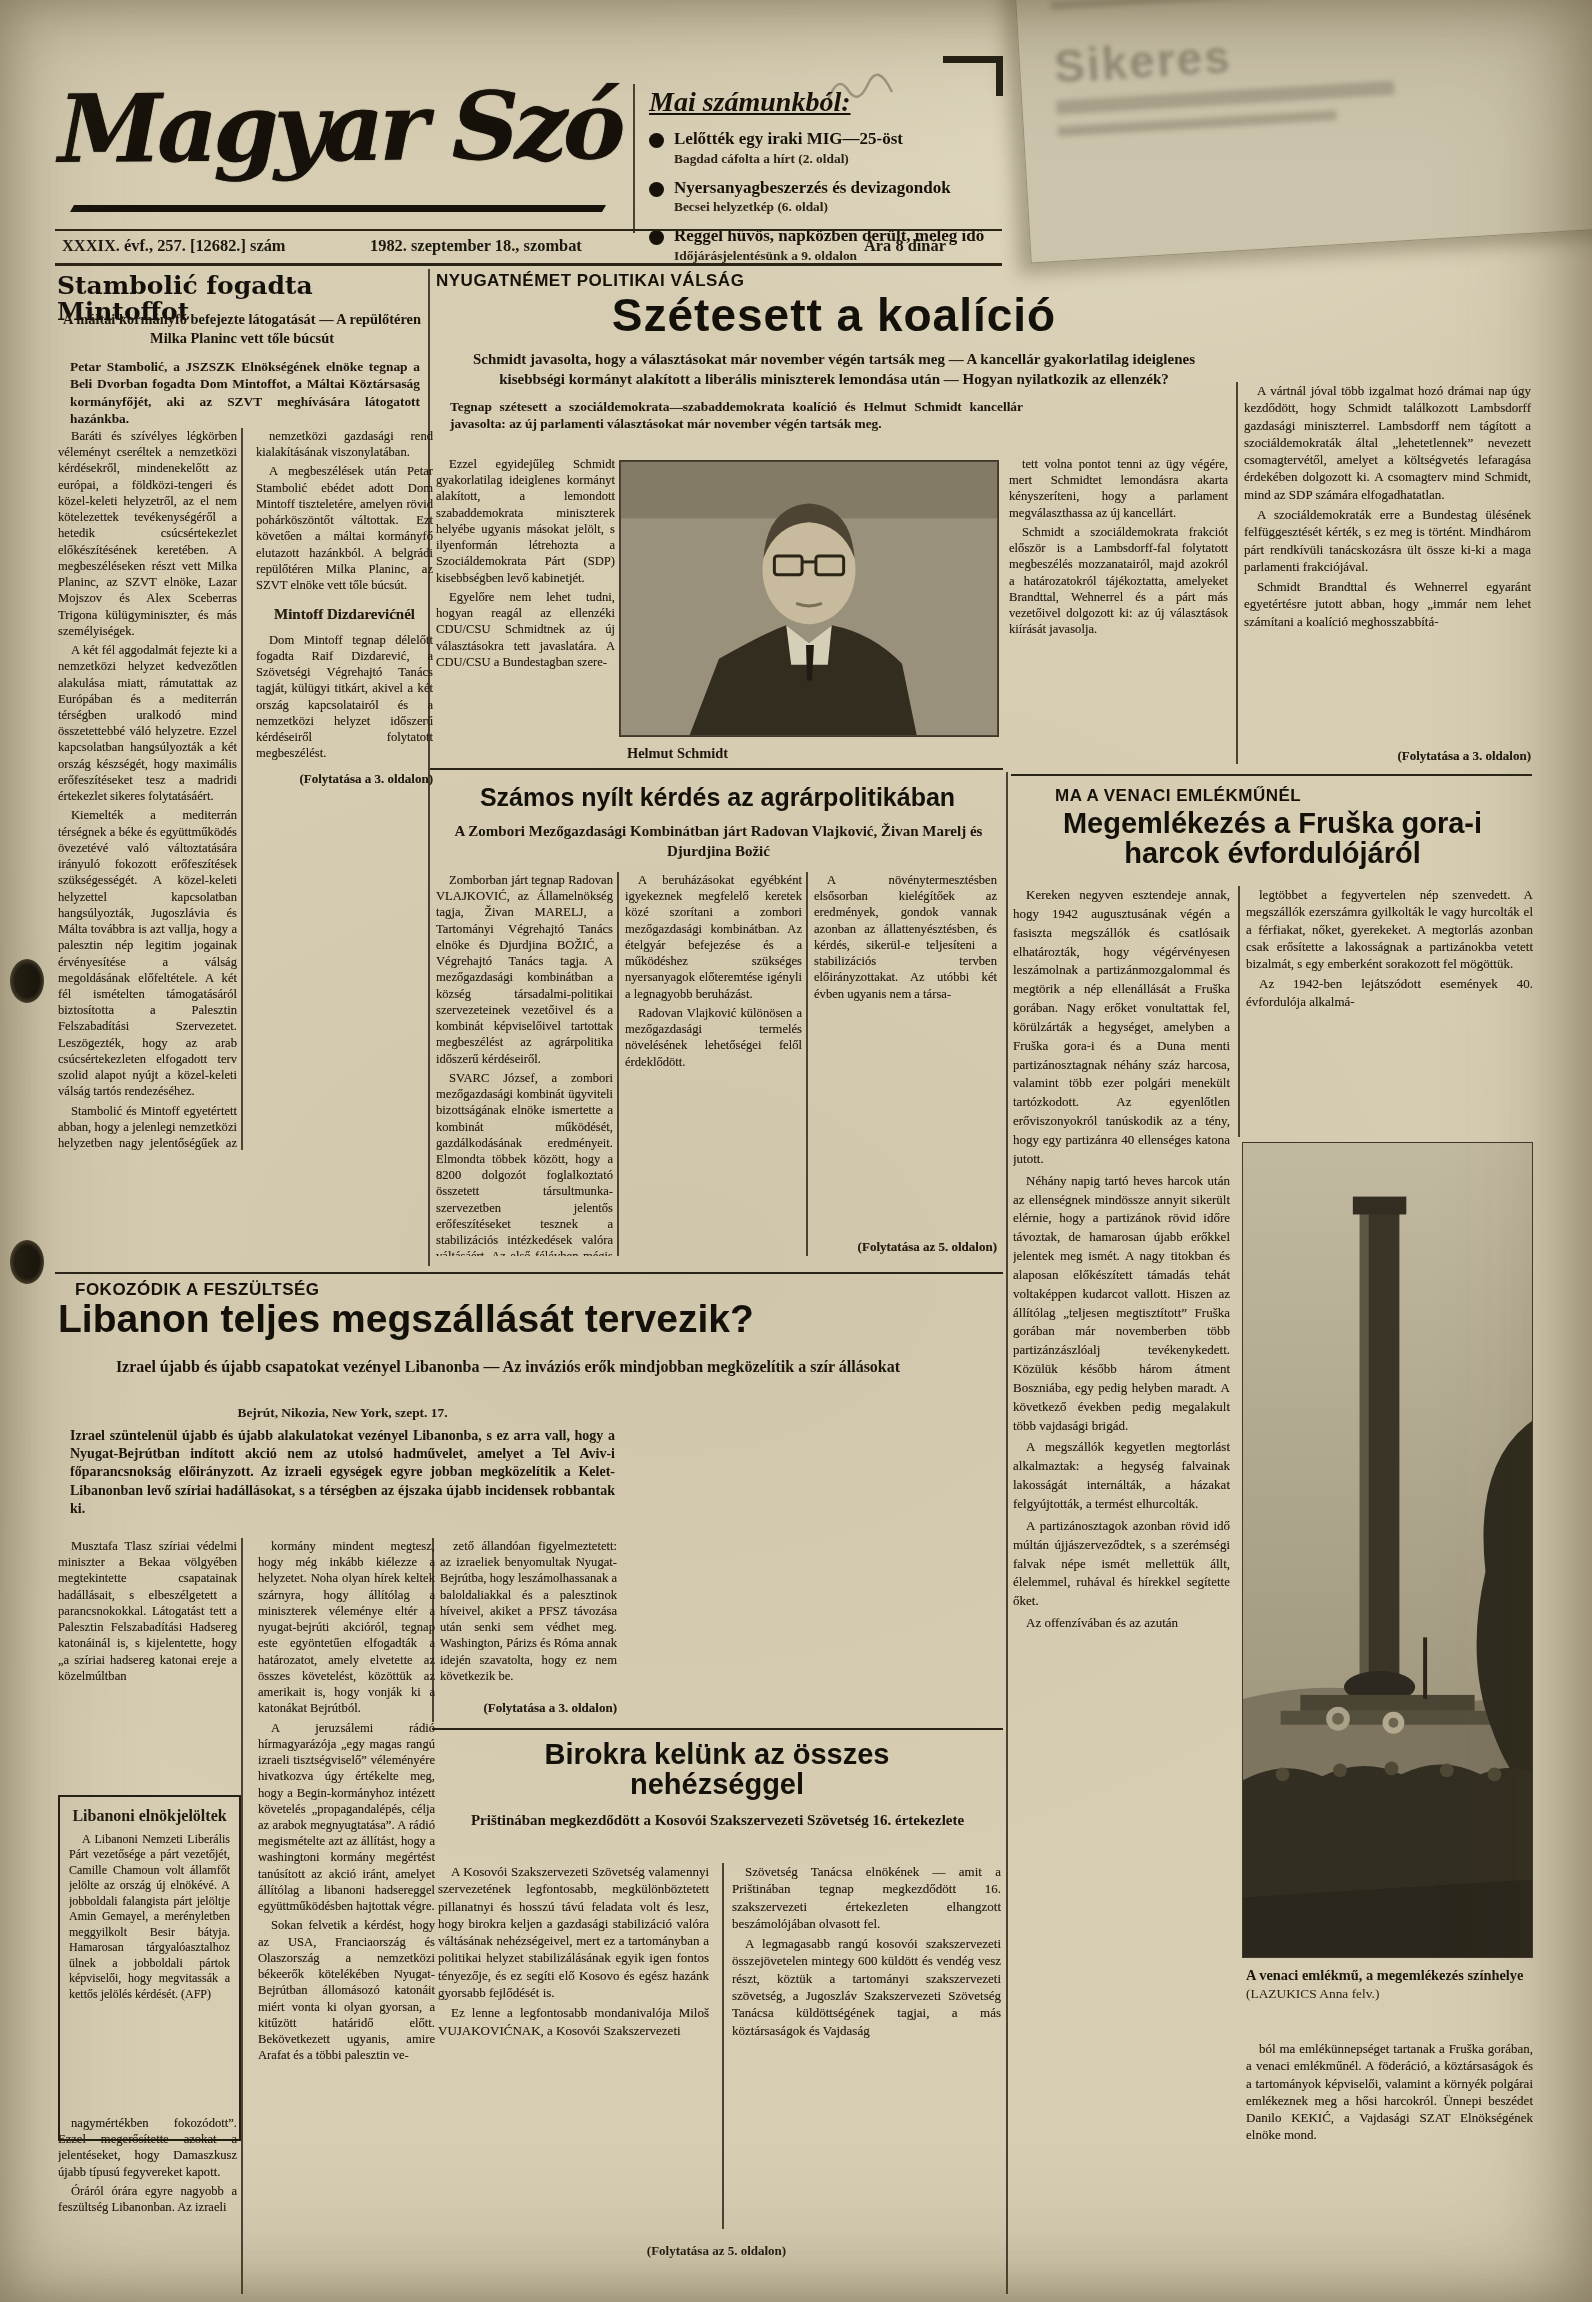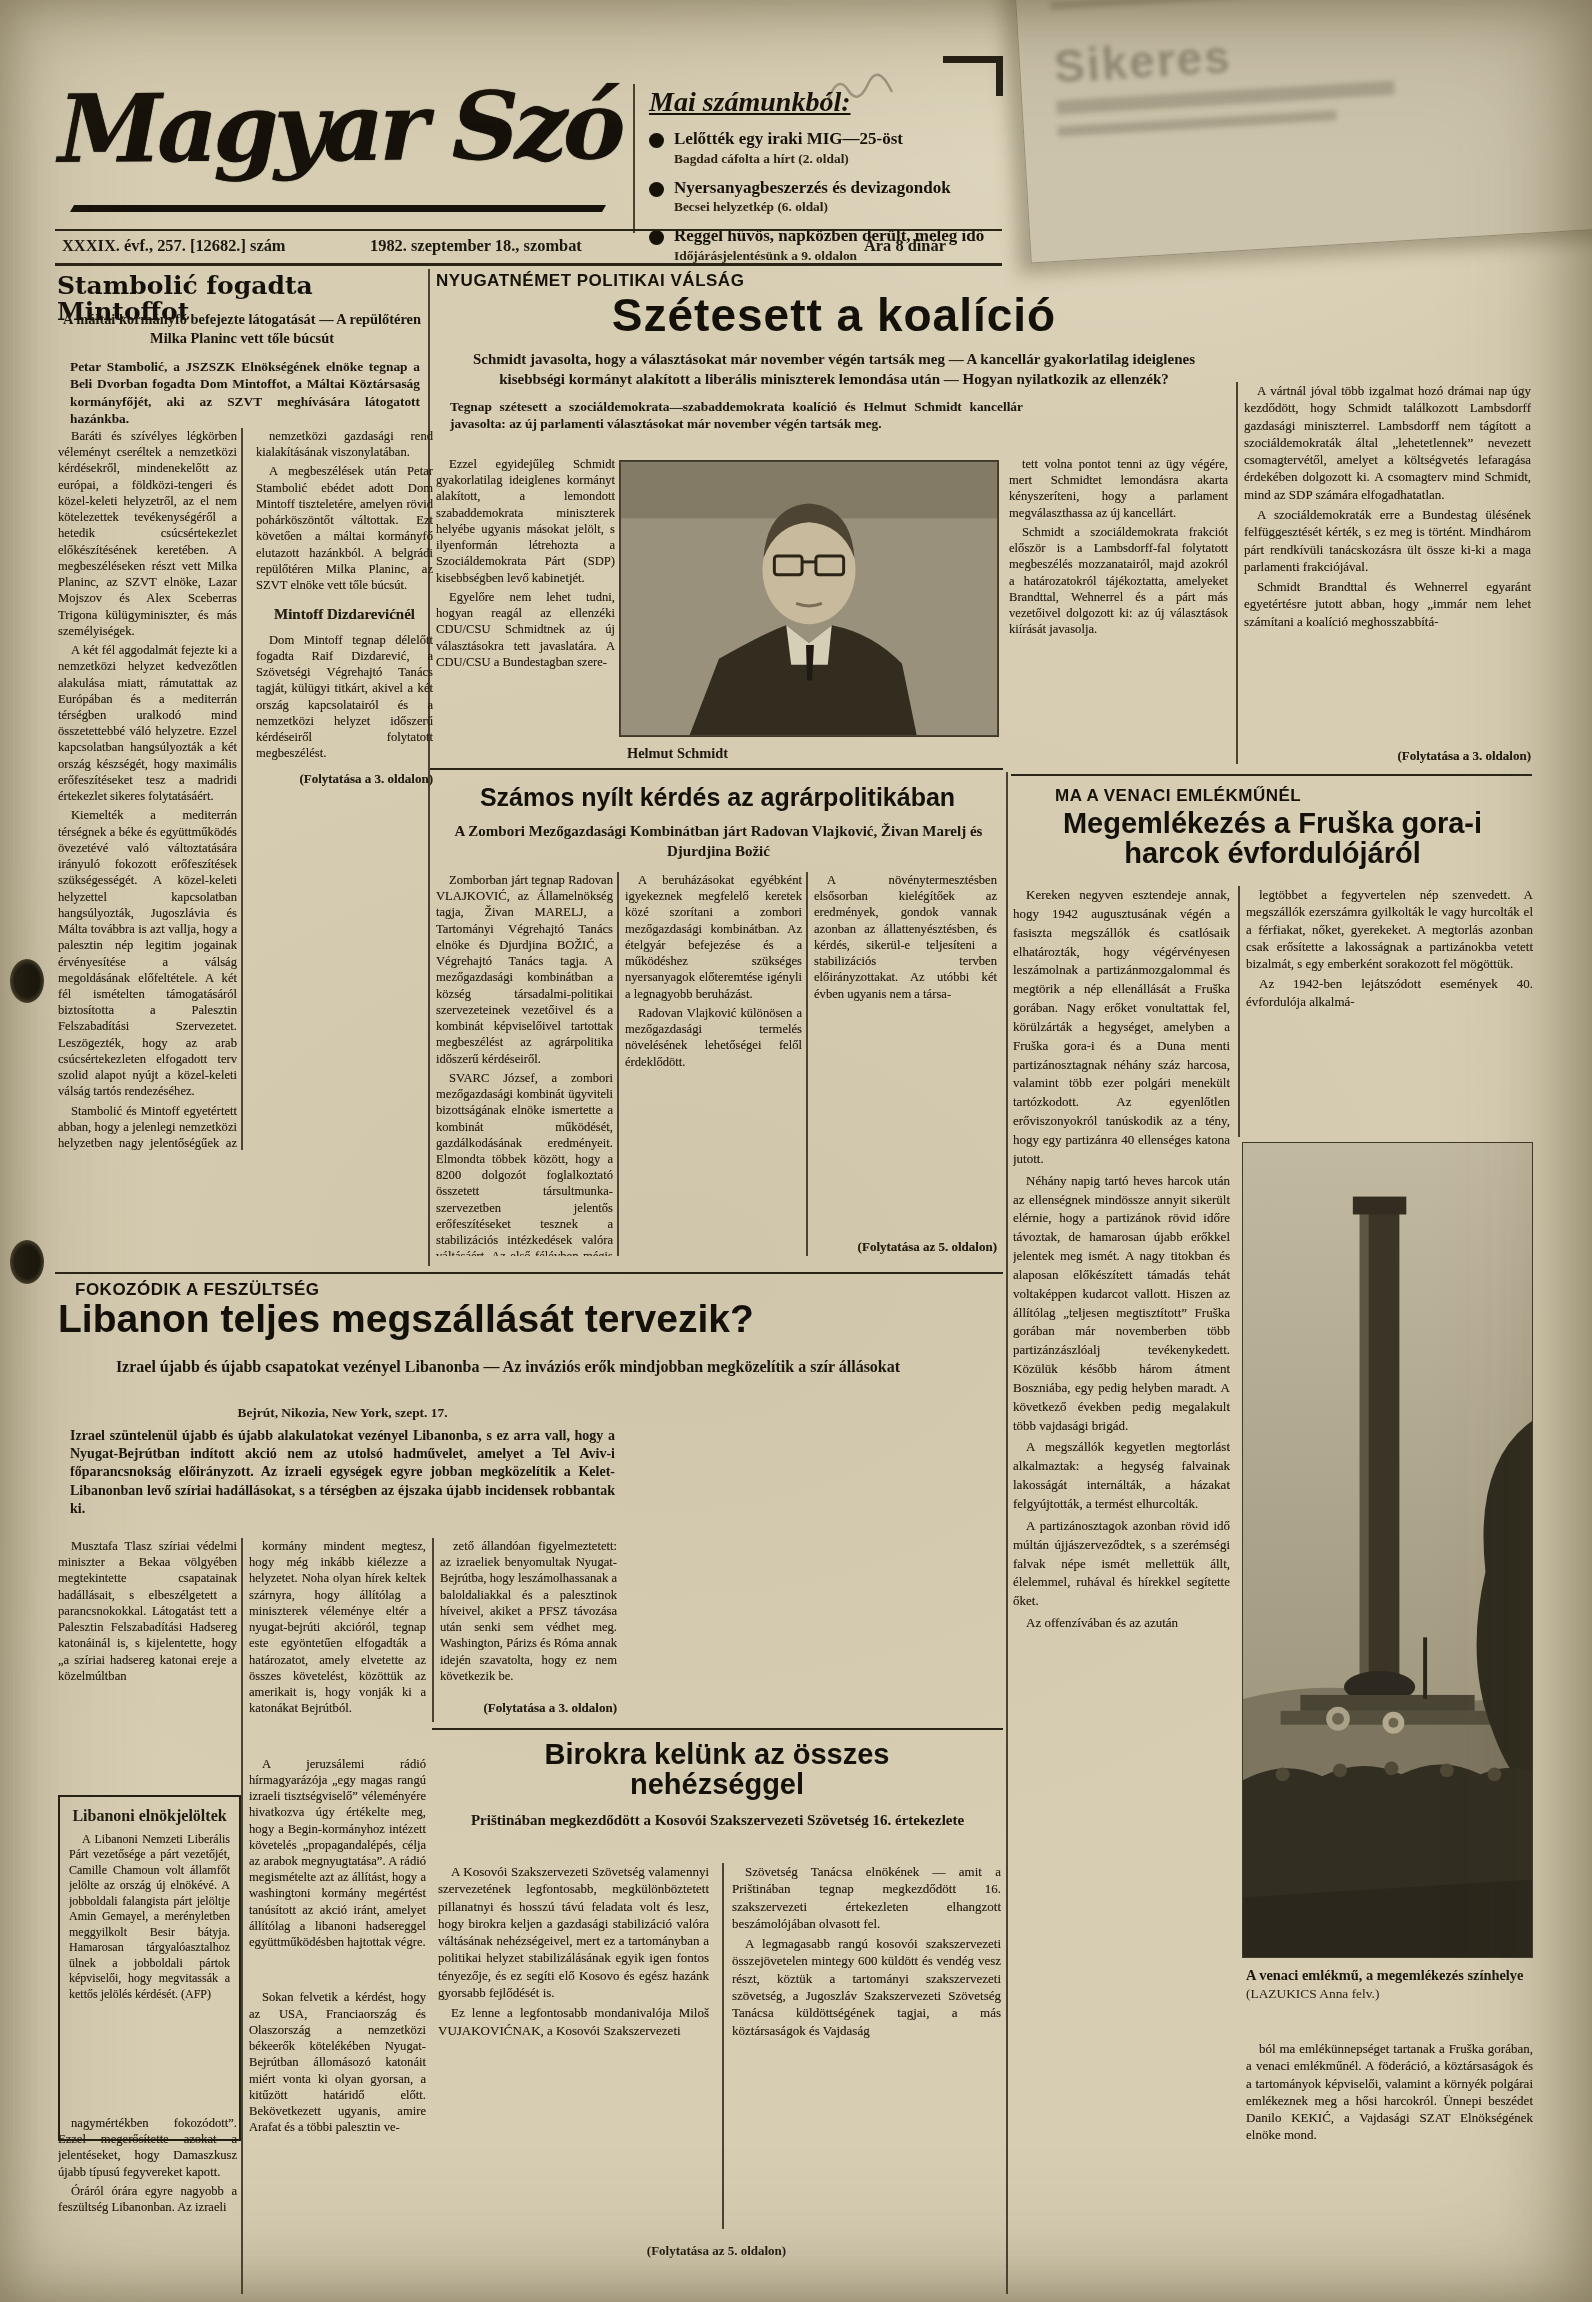--- a/index.html
+++ b/index.html
@@ -298,21 +298,21 @@
     <div class="side-box-title">Libanoni elnökjelöltek</div>
     <div class="body-col" style="font-size:12px;">
         <p>A Libanoni Nemzeti Liberális Párt vezetősége a párt vezetőjét, Camille Chamoun volt államfőt jelölte az ország új elnökévé. A jobboldali falangista párt jelöltje Amin Gemayel, a merényletben meggyilkolt Besir bátyja. Hamarosan tárgyalóasztalhoz ülnek a jobboldali pártok képviselői, hogy megvitassák a kettős jelölés kérdését. (AFP)</p>
       </div>
   </div>
 
   <div class="abs body-col" style="left:58px;top:2115px;width:179px;height:181px;">
       <p>nagymértékben fokozódott”. Ezzel megerősítette azokat a jelentéseket, hogy Damaszkusz újabb típusú fegyvereket kapott.</p>
       <p>Óráról órára egyre nagyobb a feszültség Libanonban. Az izraeli</p>
     </div>
-  <div class="abs body-col" style="left:249px;top:1538px;width:177px;height:758px;gap:36px;">
+  <div class="abs body-col" style="left:258px;top:1538px;width:177px;height:758px;">
       <p>kormány mindent megtesz, hogy még inkább kiélezze a helyzetet. Noha olyan hírek keltek szárnyra, hogy állítólag a miniszterek véleménye eltér a nyugat-bejrúti akcióról, tegnap este egyöntetűen elfogadták a határozatot, amely elvetette az összes követelést, közöttük az amerikait is, hogy vonják ki a katonákat Bejrútból.</p>
       <p>A jeruzsálemi rádió hírmagyarázója „egy magas rangú izraeli tisztségviselő” véleményére hivatkozva úgy értékelte meg, hogy a Begin-kormányhoz intézett követelés „propagandalépés, célja az arabok megnyugtatása”. A rádió megismételte azt az állítást, hogy a washingtoni kormány megértést tanúsított az akció iránt, amelyet állítólag a libanoni hadsereggel együttműködésben hajtottak végre.</p>
       <p>Sokan felvetik a kérdést, hogy az USA, Franciaország és Olaszország a nemzetközi békeerők kötelékében Nyugat-Bejrútban állomásozó katonáit miért vonta ki olyan gyorsan, a kitűzött határidő előtt. Bekövetkezett ugyanis, amire Arafat és a többi palesztin ve-</p>
     </div>
   <div class="abs body-col" style="left:440px;top:1538px;width:177px;height:179px;">
     <span>
         <p>zető állandóan figyelmeztetett: az izraeliek benyomultak Nyugat-Bejrútba, hogy leszámolhassanak a baloldaliakkal és a palesztinok híveivel, akiket a PFSZ távozása után senki sem védhet meg. Washington, Párizs és Róma annak idején szavatolta, hogy ez nem következik be.</p>
       </span>
     <div class="cont pin">(Folytatása a 3. oldalon)</div>
   </div>

